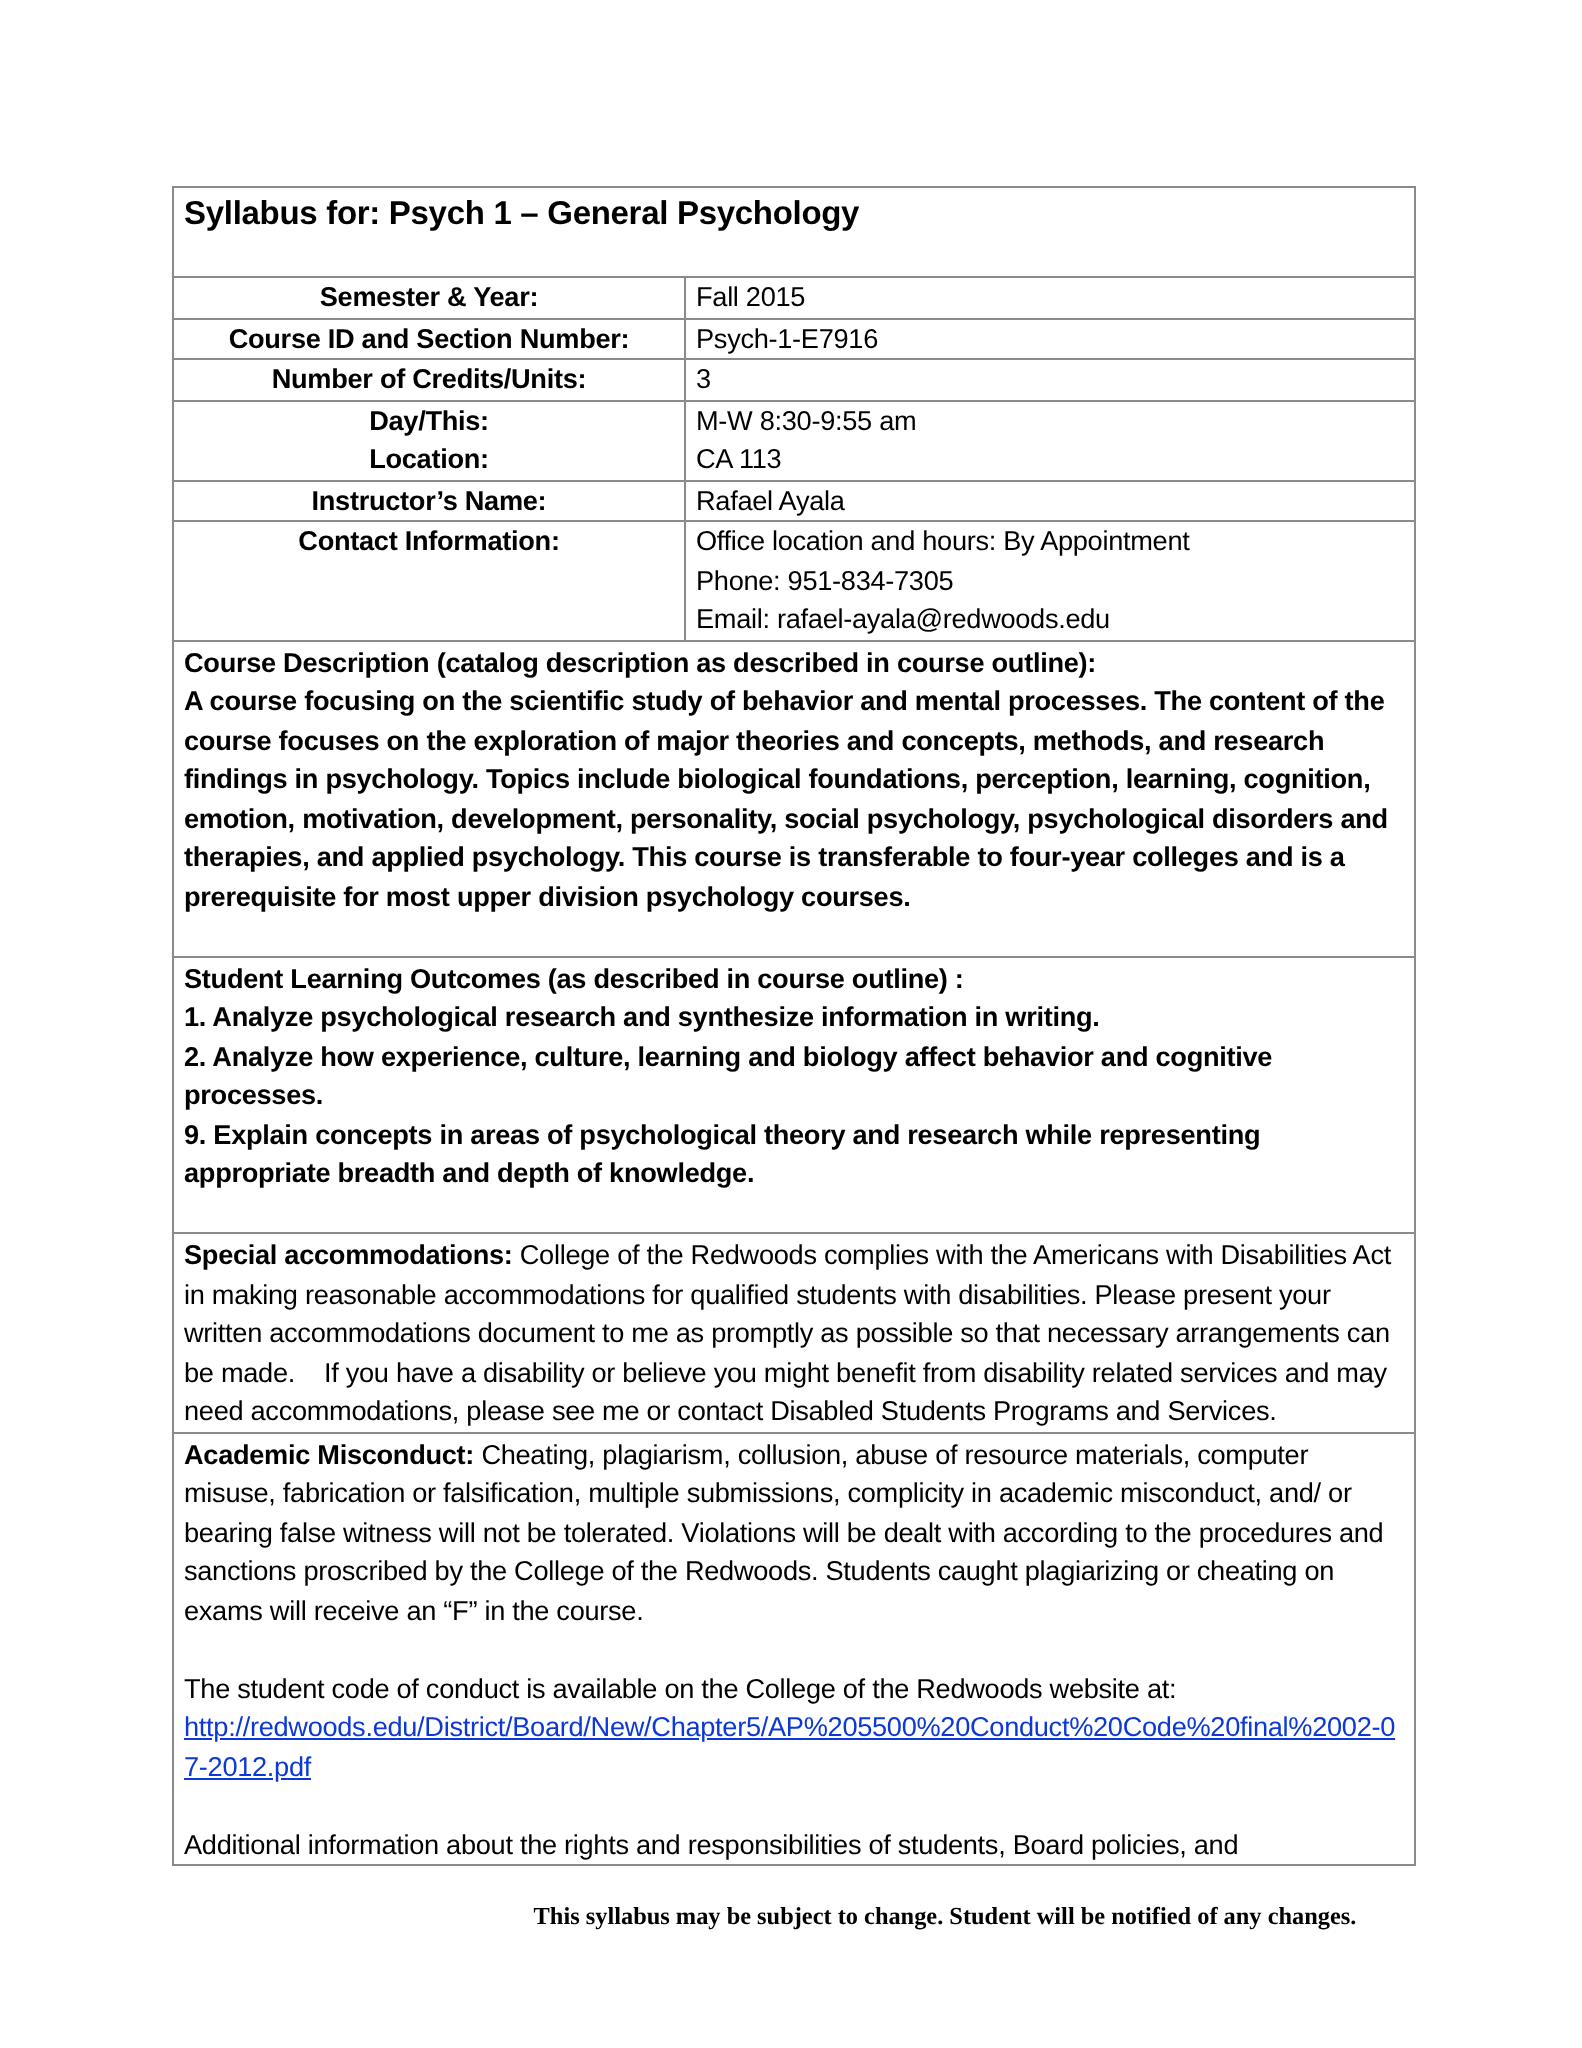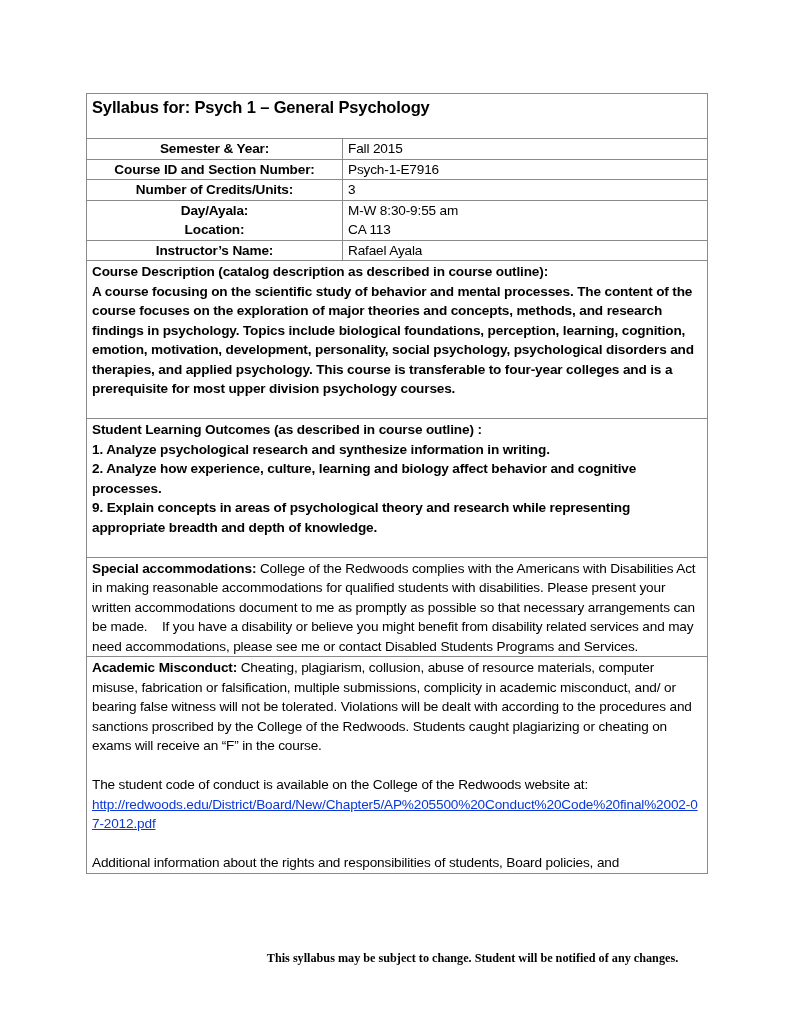--- a/index.html
+++ b/index.html
@@ -42,30 +42,38 @@
     </tr>
     <tr>
       <td class="lbl">Course ID and Section Number:</td>
       <td class="val">Psych-1-E7916</td>
     </tr>
     <tr>
       <td class="lbl">Number of Credits/Units:</td>
       <td class="val">3</td>
     </tr>
     <tr>
-      <td class="lbl nob-bot">Day/Ayala:</td>
+      <td class="lbl nob-bot">Day/This:</td>
       <td class="val nob-bot">M-W 8:30-9:55 am</td>
     </tr>
     <tr>
       <td class="lbl nob-top">Location:</td>
       <td class="val nob-top">CA 113</td>
     </tr>
     <tr>
       <td class="lbl">Instructor’s Name:</td>
       <td class="val">Rafael Ayala</td>
+    </tr>
+    <tr>
+      <td class="lbl">Contact Information:</td>
+      <td class="val">
+        <div>Office location and hours: By Appointment</div>
+        <div>Phone: 951-834-7305</div>
+        <div>Email: rafael-ayala@redwoods.edu</div>
+      </td>
     </tr>
     <tr>
       <td colspan="2" class="block b">
         <div>Course Description  (catalog description as described in course outline):</div>
         <div>A course focusing on the scientific study of behavior and mental processes. The content of the course focuses on the exploration of major theories and concepts, methods, and research findings in psychology. Topics include biological foundations, perception, learning, cognition, emotion, motivation, development, personality, social psychology, psychological disorders and therapies, and applied psychology. This course is transferable to four-year colleges and is a prerequisite for most upper division psychology courses.</div>
         <div class="gap"></div>
       </td>
     </tr>
     <tr>
       <td colspan="2" class="block b">

